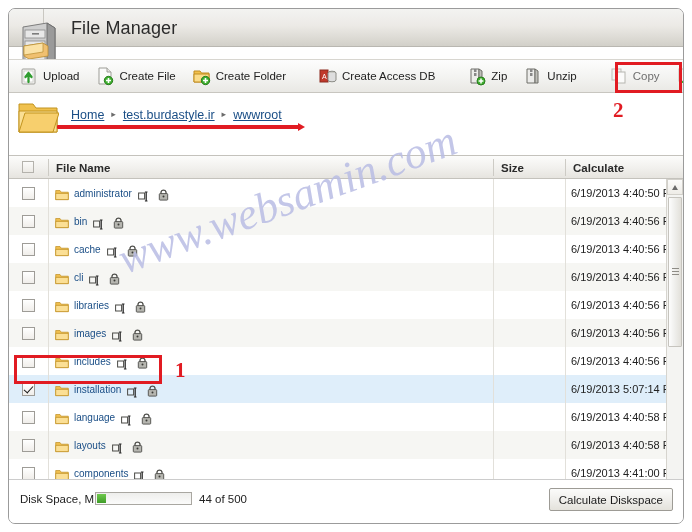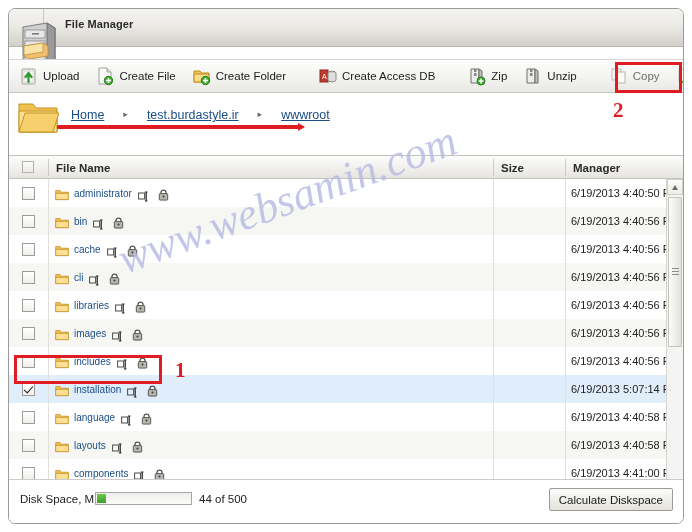--- a/index.html
+++ b/index.html
@@ -36,23 +36,23 @@
     background: linear-gradient(to bottom, #f3f3f1 0%, #eceae6 45%, #dedcd6 75%, #d2d0c9 100%);
     border-bottom: 1px solid #b9b7b1;
   }
   .titlebar-sep {
     position: absolute;
     left: 34px; top: 0; width: 1px; height: 38px;
     background: #c9c7c1;
   }
   .title-text {
     position: absolute;
-    left: 56px; top: 9px;
-    font-size: 11px;
-    font-weight: bold;
+    left: 62px; top: 9px;
+    font-size: 18px;
+    font-weight: normal;
     color: #2b2b2b;
     letter-spacing: .1px;
   }
 
   
   .cabinet-icon {
     position: absolute;
     left: 8px; top: 10px;
     width: 44px; height: 56px;
   }
@@ -106,21 +106,21 @@
     left: 8px; top: 6px;
     width: 42px; height: 36px;
   }
   .crumbs {
     position: absolute;
     left: 56px; top: 14px;
     font-size: 12.5px;
     color: #1f4f82;
     display: flex;
     align-items: center;
-    gap: 12px;
+    gap: 0px;
   }
   .crumb {
     color: #1a4e86;
     text-decoration: underline;
     cursor: pointer;
     padding: 0 6px;
   }
   .crumb-arrow {
     color: #6b6b6b;
     font-size: 9px;
@@ -508,21 +508,21 @@
       <div class="crumb-underline-red"></div>
     </div>
 
     <div class="grid-header">
       <div class="hdr-checkbox"></div>
       <div class="gh-div" style="left:39px;"></div>
       <div class="gh-cell" style="left:47px;">File Name</div>
       <div class="gh-div" style="left:484px;"></div>
       <div class="gh-cell" style="left:492px;">Size</div>
       <div class="gh-div" style="left:556px;"></div>
-      <div class="gh-cell" style="left:564px;">Manager</div>
+      <div class="gh-cell" style="left:564px;">Calculate</div>
     </div>
 
     <div class="grid-body" id="grid-body">
         <div class="row odd">
           <div class="row-cb"></div>
           <div class="col-div" style="left: 39px;"></div>
           <div class="col-div" style="left: 484px;"></div>
           <div class="col-div" style="left: 556px;"></div>
           <div class="name-cell">
             <span class="folder-mini"><svg width="14" height="12" viewBox="0 0 14 12">

